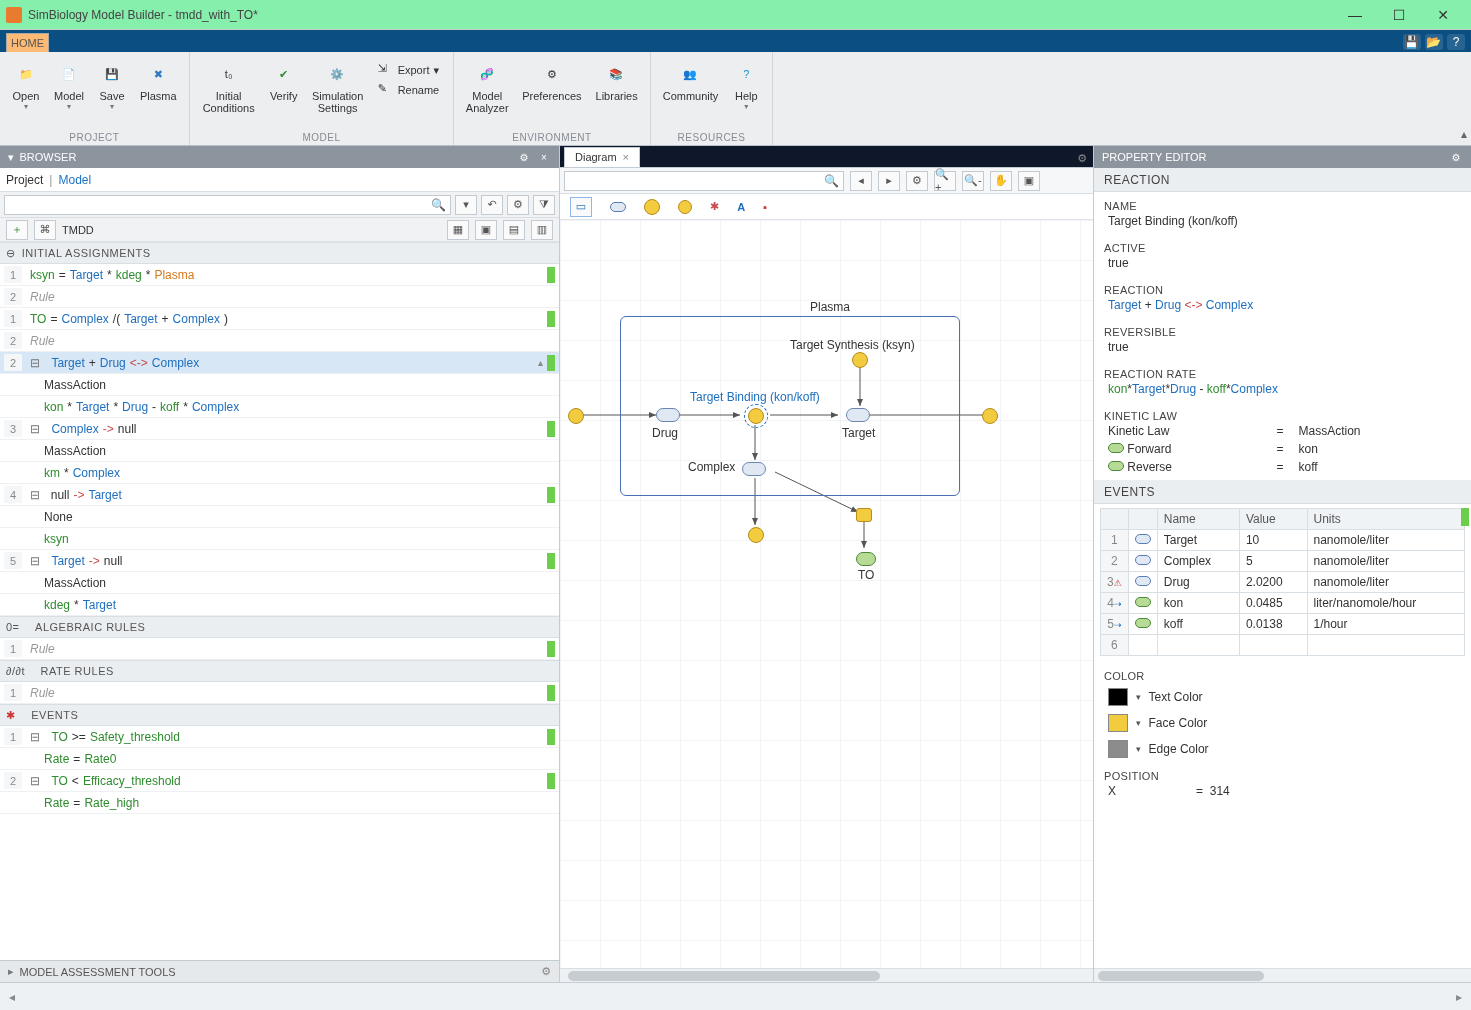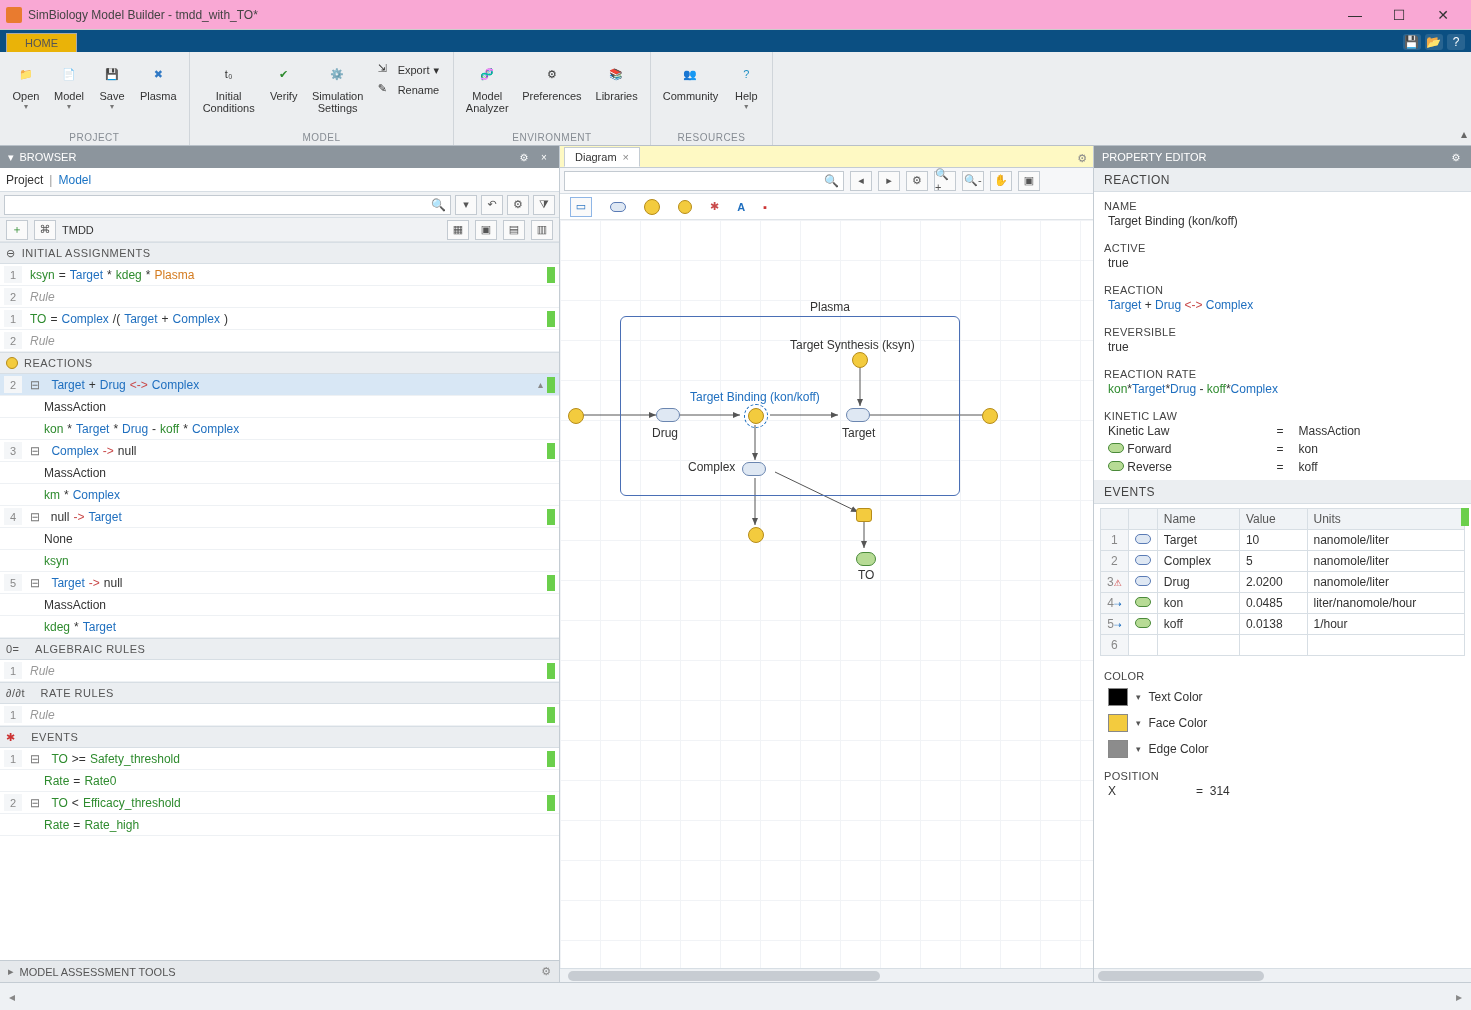--- a/index.html
+++ b/index.html
@@ -1,27 +1,27 @@
 <!DOCTYPE html>
 <html><head>
 <meta charset="utf-8">
 <style>
 * { box-sizing: border-box; margin: 0; padding: 0; }
 body { font-family: "Segoe UI", Arial, sans-serif; font-size: 11px; color: #333; background: #f5f5f5; width: 1471px; height: 1010px; overflow: hidden; position: relative; }
 
 
-.titlebar { height: 30px; background: #f9a8d4; border-bottom: 1px solid #ccc; display: flex; align-items: center; padding: 0 6px; }
+.titlebar { height: 30px; background: #86efac; border-bottom: 1px solid #ccc; display: flex; align-items: center; padding: 0 6px; }
 .titlebar .logo { width: 16px; height: 16px; background: #e97b2f; margin-right: 6px; border-radius: 2px; }
 .titlebar .title { flex: 1; font-size: 12px; color: #444; }
 .titlebar .wbtns { display: flex; gap: 0; }
 .titlebar .wbtn { width: 44px; height: 28px; display:flex; align-items:center; justify-content:center; font-size:14px; color:#333; }
 
 
 .tabrow { height: 22px; background: #0b4f82; display:flex; align-items:flex-end; }
-.tabrow .hometab { background:#eab308; color:#555; font-size:11px; padding:3px 18px; border:1px solid #aaa; border-bottom:none; margin-left:6px; }
+.tabrow .hometab { background:#fdba74; color:#555; font-size:11px; padding:3px 4px; border:1px solid #aaa; border-bottom:none; margin-left:6px; }
 .tabrow .right { margin-left:auto; display:flex; gap:4px; padding-right:6px; padding-bottom:2px; }
 .tabrow .ricon { width:18px; height:16px; display:flex; align-items:center; justify-content:center; color:#fff; font-size:12px; background: rgba(255,255,255,0.12); border-radius:3px;}
 
 
 .ribbon { height: 94px; background: #eceef0; border-bottom:1px solid #b8c0c8; display:flex; }
 .ribbon-group { display:flex; flex-direction:column; justify-content:space-between; border-right:1px solid #d0d5da; padding:4px 6px 2px; }
 .ribbon-btns { display:flex; gap:2px; }
 .rbtn { display:flex; flex-direction:column; align-items:center; justify-content:flex-start; padding:4px 6px; font-size:11px; color:#333; min-width:40px; }
 .rbtn .ricon2 { width:28px; height:28px; margin-bottom:2px; display:flex; align-items:center; justify-content:center; }
 .rbtn .arrow { font-size:8px; color:#777; }
@@ -63,21 +63,21 @@
 .tok-blue { color:#1f6fbf; }
 .tok-red { color:#c94a4a; }
 .indent { padding-left:44px; }
 
 
 .footerpanel { height:22px; background:#e6e9ec; border-top:1px solid #c4ccd3; display:flex; align-items:center; padding:0 8px; color:#555; font-size:11px; }
 .footerpanel .chv { margin-right:6px; color:#777; }
 .footerpanel .gear { margin-left:auto; color:#888; }
 
 
-.diagram-tabs { height:22px; background:#fef9c3; border-bottom:1px solid #c4ccd3; display:flex; align-items:flex-end;gap:28px; }
+.diagram-tabs { height:22px; background:#0f172a; border-bottom:1px solid #c4ccd3; display:flex; align-items:flex-end;gap:28px; }
 .diagram-tab { background:#fff; border:1px solid #c4ccd3; border-bottom-color:#fff; padding:3px 10px; font-size:11px; margin-left:4px; display:flex; align-items:center; gap:6px; }
 .diagram-tabs .spacer { flex:1;}
 .diagram-toolbar { height:26px; background:#f6f7f9; border-bottom:1px solid #d7dee4; display:flex; align-items:center; padding:0 4px; gap:6px; }
 .canvas { flex:1; position:relative; background:#fff; background-image: linear-gradient(#f1f3f6 1px, transparent 1px), linear-gradient(90deg, #f1f3f6 1px, transparent 1px); background-size: 40px 40px; overflow:hidden; }
 .hscroll { height:14px; background:#eef1f4; border-top:1px solid #d7dee4; position:relative; }
 .hscroll .thumb { position:absolute; height:10px; top:2px; left:8px; right:40%; background:#c7ccd2; border-radius:5px; }
 
 
 .compartment { position:absolute; border:1px solid #4a6fb5; border-radius:6px; }
 .species { position:absolute; border:1px solid #6b86b0; background:#dfe8f3; width:24px; height:14px; border-radius:8px; }
@@ -281,24 +281,20 @@
           <span class="tok-green">TO</span> = <span class="tok-blue">Complex</span>/(<span class="tok-blue">Target</span> + <span class="tok-blue">Complex</span>)
           <div class="marker"></div>
         </div>
         <div class="row">
           <div class="ln">2</div>
           <span class="rule-italic">Rule</span>
         </div>
       </div>
 
       <div class="section" style="position:relative;">
-        <div class="sechdr">
-          <span style="width:12px;height:12px;border-radius:50%;background:#f3cb3e;display:inline-block;border:1px solid #b68c1a;"></span>
-          <span>REACTIONS</span>
-        </div>
 
         <div class="row sel">
           <div class="ln">2</div>
           <span style="color:#777;">⊟</span>&nbsp;
           <span class="tok-blue">Target</span> + <span class="tok-blue">Drug</span> <span class="tok-red">&lt;-&gt;</span> <span class="tok-blue">Complex</span>
           <span style="flex:1;"></span><span style="color:#888;font-size:10px;">▴</span>
           <div class="marker"></div>
         </div>
         <div class="row indent">
             <span>MassAction</span>

